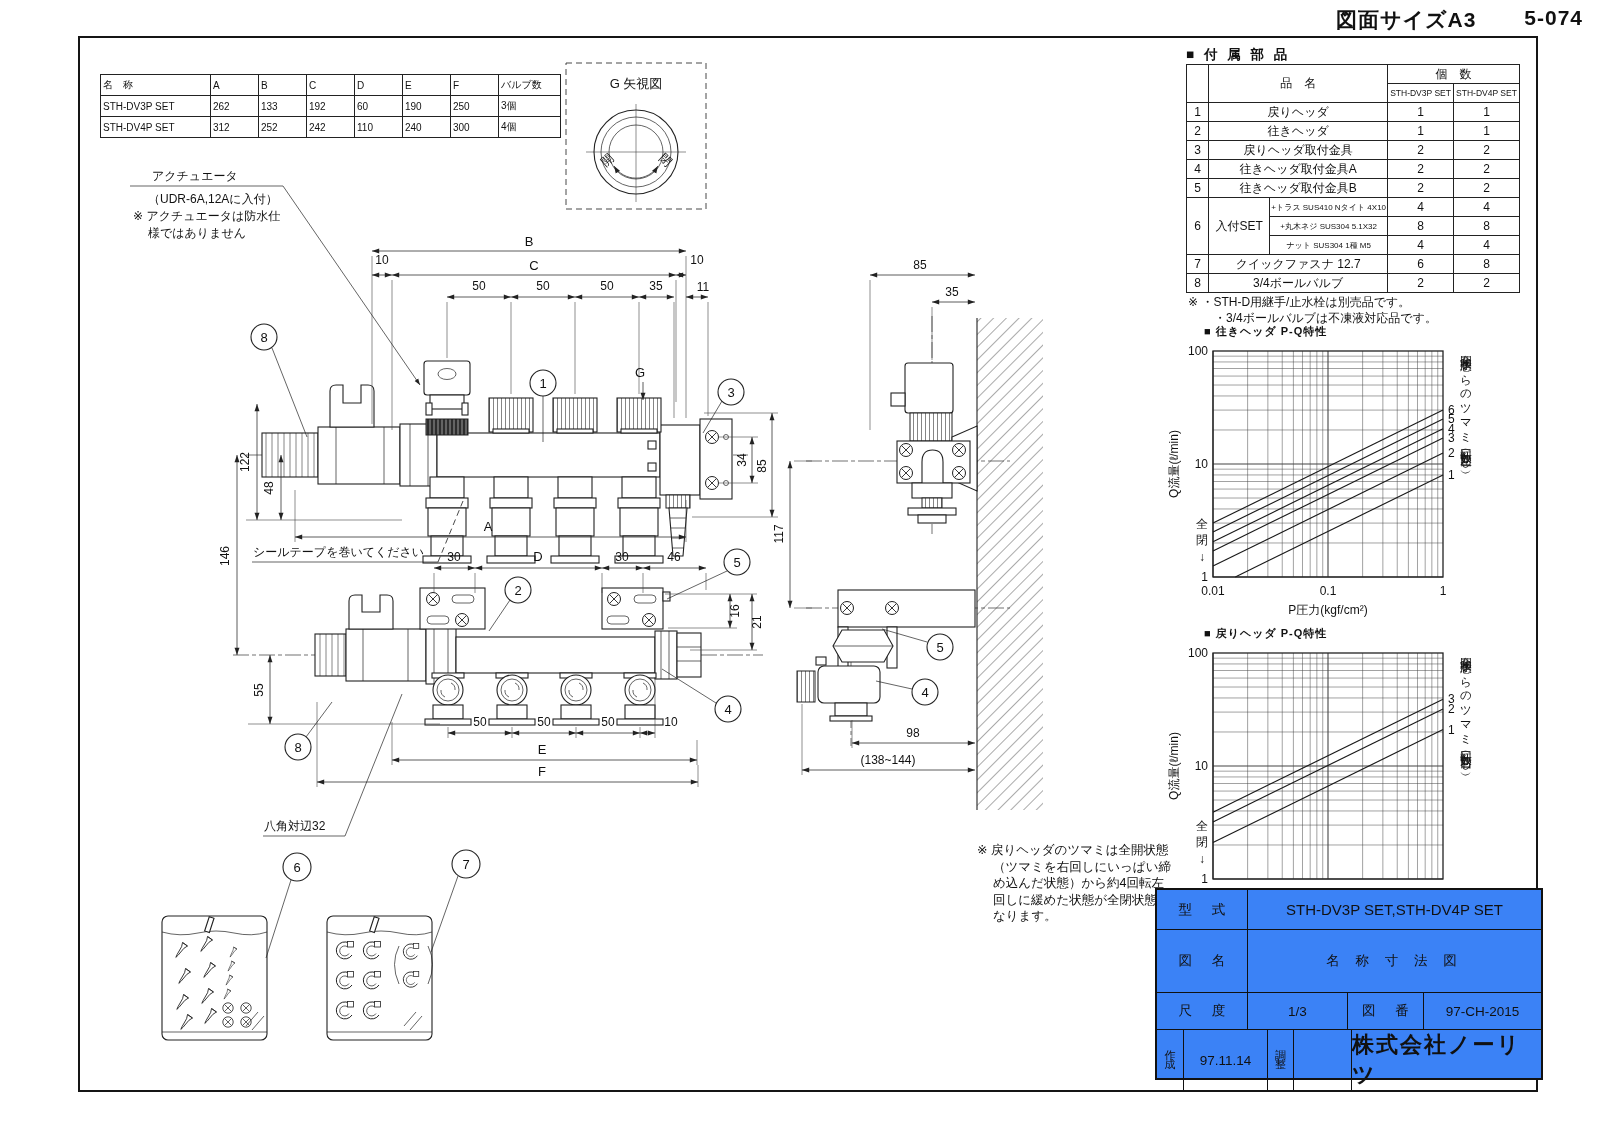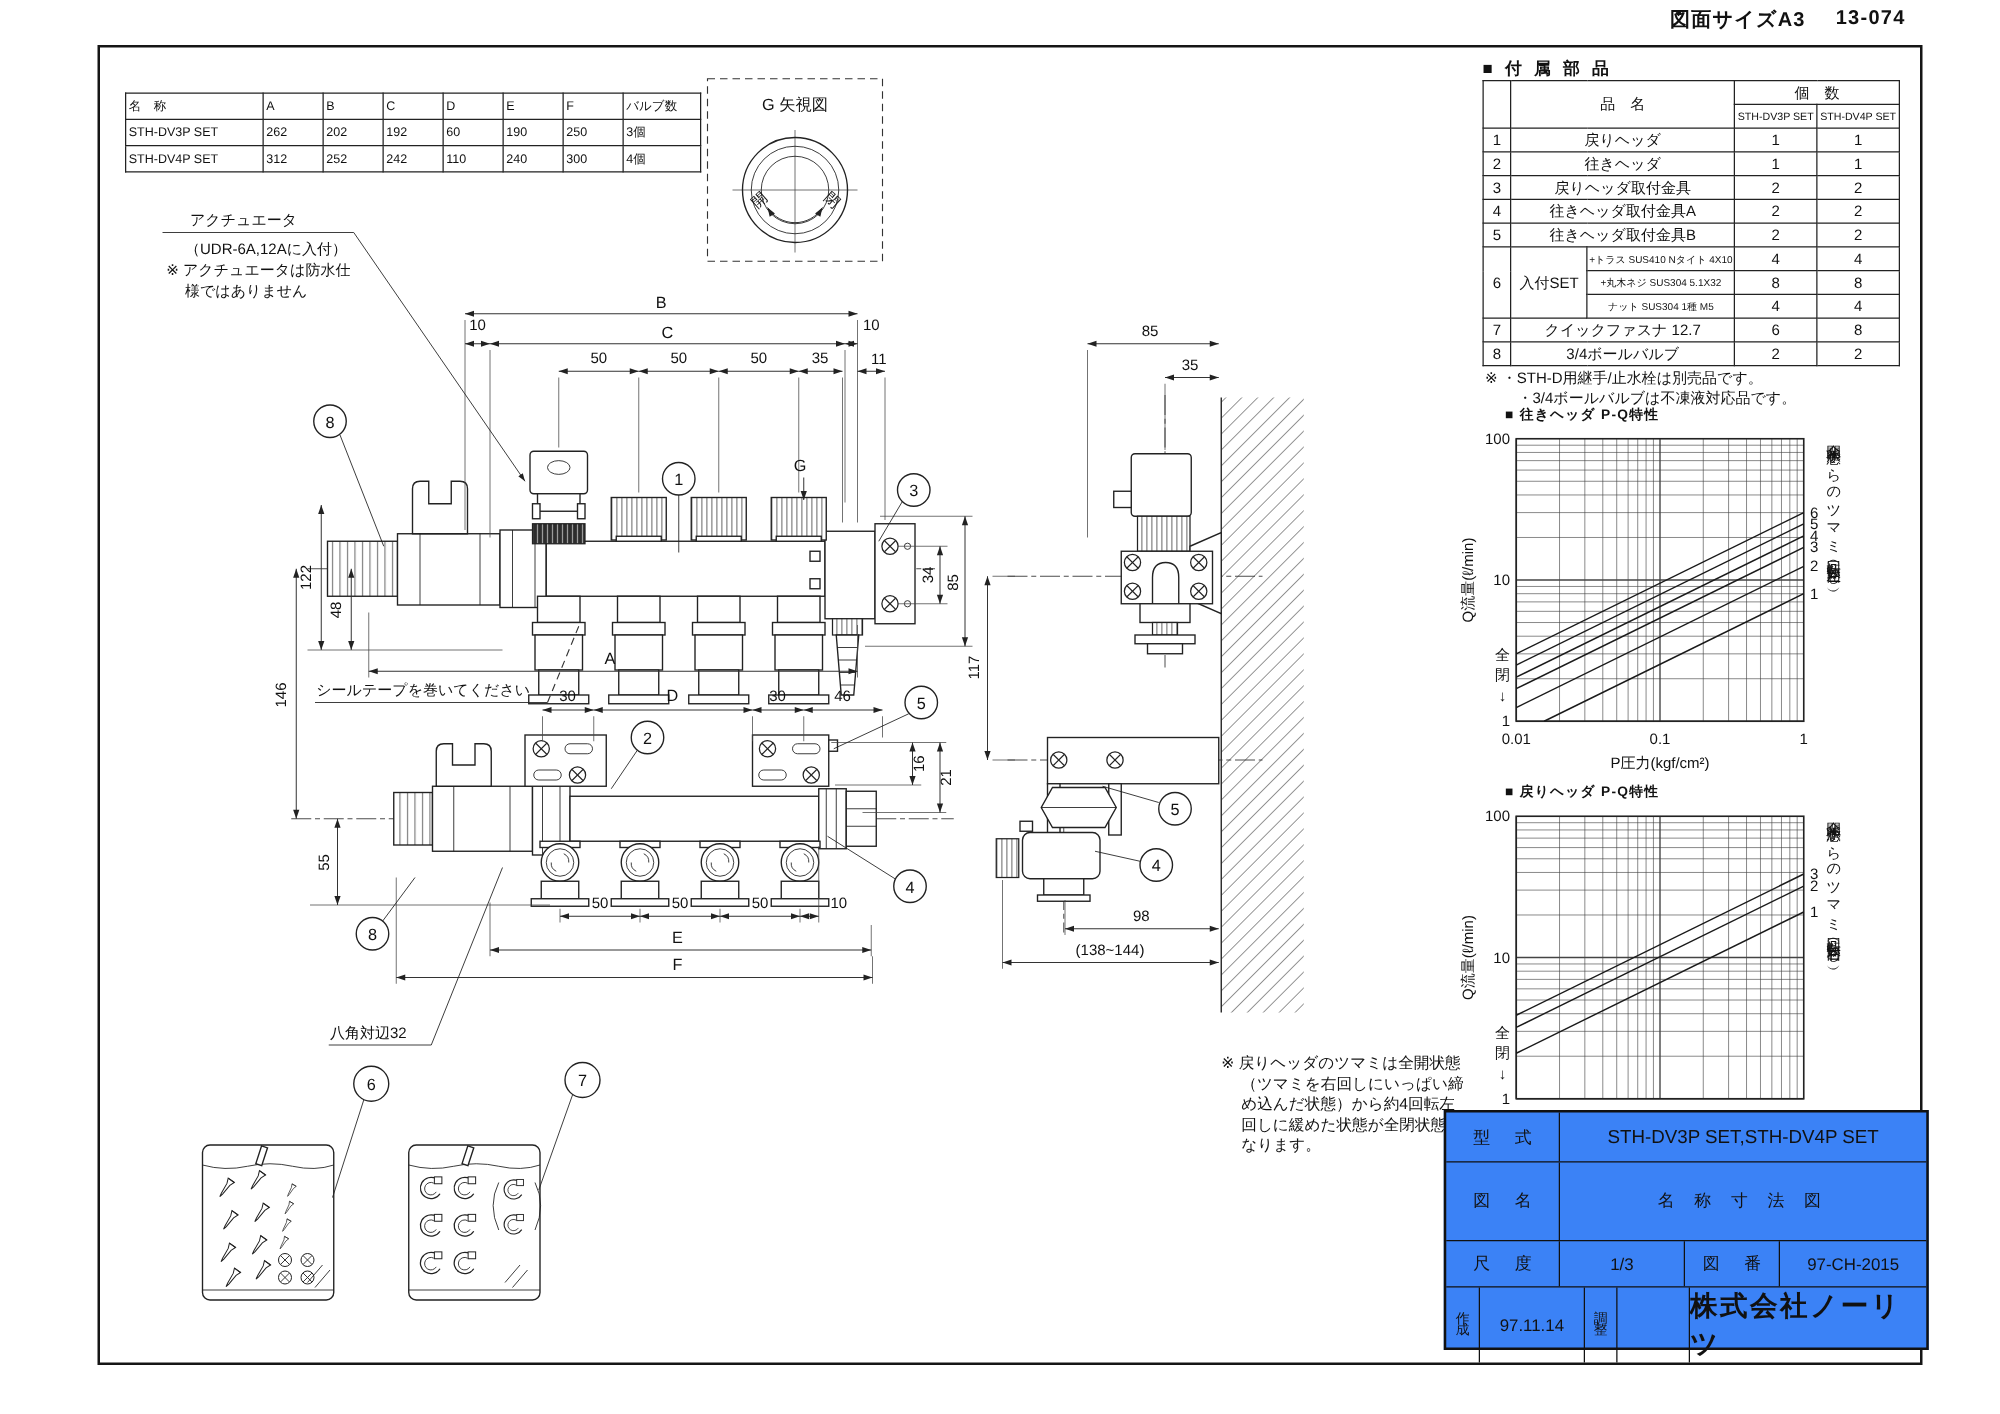--- a/index.html
+++ b/index.html
@@ -1,19 +1,19 @@
 <!DOCTYPE html>
 <html><head>
 <meta charset="utf-8">
 <style>
   html,body{margin:0;padding:0;background:#fff}
   .sheet{position:relative;width:1600px;height:1131px;background:#fff;overflow:hidden;
          font-family:"Liberation Sans","DejaVu Sans",sans-serif;color:#111}
   .frame{position:absolute;left:78px;top:36px;width:1456px;height:1052px;border:2px solid #151515}
-  .slabel{position:absolute;left:1336px;top:6px;font-size:16px;font-weight:600;display:flex;gap:24px;letter-spacing:1px}
+  .slabel{position:absolute;left:1336px;top:6px;font-size:21px;font-weight:600;display:flex;gap:48px;letter-spacing:1px}
   
   table{border-collapse:collapse}
   .dt{position:absolute;left:100px;top:74px;text-align:left;font-size:10px}
   .dt td,.dt th{border:1.2px solid #222;height:20px;padding:0 2px;font-weight:normal}
   .pt-title{position:absolute;left:1186px;top:46px;font-size:13.5px;font-weight:700;letter-spacing:3px}
   .pt{position:absolute;left:1186px;top:64px;width:334px;text-align:center;font-size:12px}
   .pt td{border:1.2px solid #222;height:18px;padding:0 1px}
   .pt .sm{font-size:8.5px;padding:0}
   .pt .tiny{font-size:8px;white-space:nowrap}
   .pnotes{position:absolute;left:1188px;top:294px;font-size:12px;line-height:16px}
@@ -50,21 +50,21 @@
   .bal{fill:#fff;stroke:#222;stroke-width:1.1}
   .balt{font-size:13px;text-anchor:middle}
 </style>
 </head>
 <body>
 
 <div class="sheet">
 
   <div class="slabel">
     <span>図面サイズA3</span>
-    <span>13-074</span>
+    <span>5-074</span>
   </div>
   <div class="frame"></div>
 
   <table class="dt">
     <colgroup>
         <col style="width:110px">
         <col style="width:48px">
         <col style="width:48px">
         <col style="width:48px">
         <col style="width:48px">
@@ -79,21 +79,21 @@
       <th>B</th>
       <th>C</th>
       <th>D</th>
       <th>E</th>
       <th>F</th>
       <th>バルブ数</th>
     </tr>
     <tr>
       <td>STH-DV3P SET</td>
       <td>262</td>
-      <td>202</td>
+      <td>133</td>
       <td>192</td>
       <td>60</td>
       <td>190</td>
       <td>250</td>
       <td>3個</td>
     </tr>
     <tr>
       <td>STH-DV4P SET</td>
       <td>312</td>
       <td>252</td>

